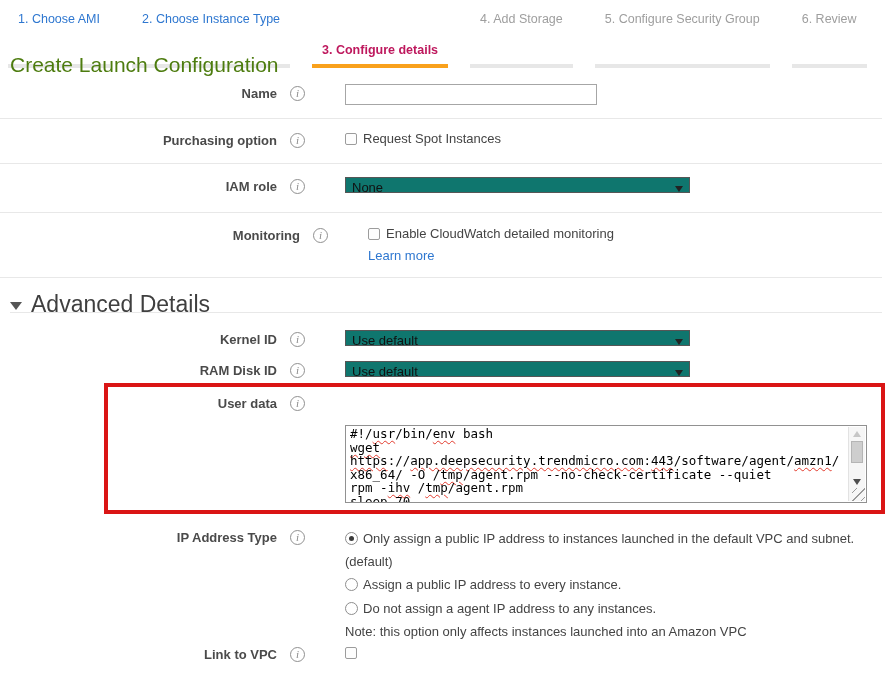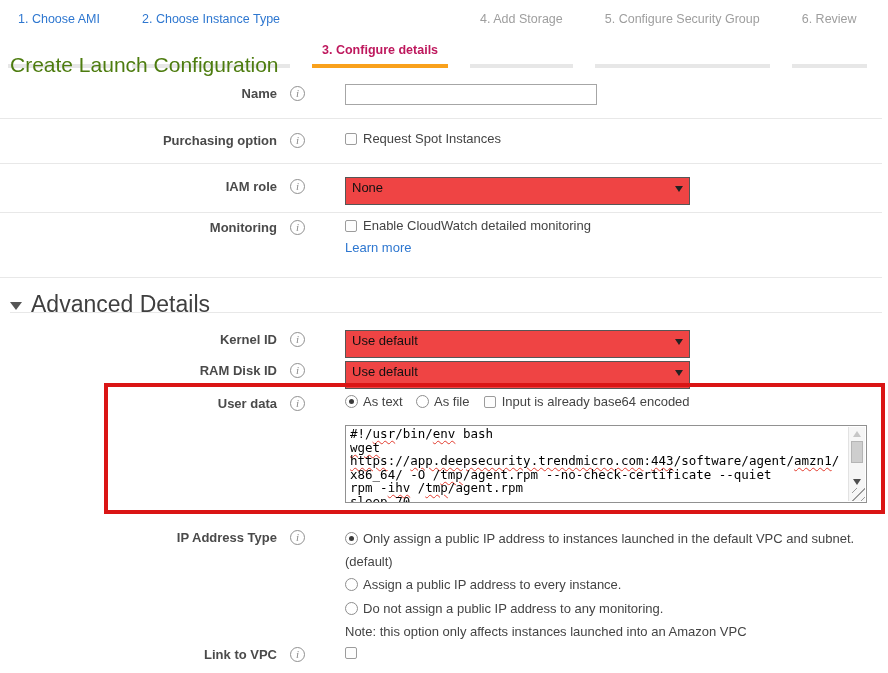--- a/index.html
+++ b/index.html
@@ -31,21 +31,21 @@
   .info-cell{padding-left:13px;padding-top:1px;}
   .info{display:inline-block;width:15px;height:15px;border:1px solid #909090;border-radius:50%;
         color:#8a8a8a;font-family:"Liberation Serif",serif;font-style:italic;font-size:11px;
         text-align:center;line-height:13px;cursor:pointer;}
   .ctrl{padding-top:0;}
   
   .txt-input{width:252px;height:21px;border:1px solid #a6a6a6;background:#fff;font:13px "Liberation Sans",sans-serif;padding:0 4px;}
   .cb{display:inline-block;width:12px;height:12px;border:1px solid #9c9c9c;border-radius:2px;background:#fdfdfd;vertical-align:-2px;margin-right:6px;cursor:pointer;}
   .radio{display:inline-block;width:13px;height:13px;border:1px solid #8e8e8e;border-radius:50%;background:#fff;vertical-align:-2px;margin-right:5px;position:relative;cursor:pointer;}
   .radio.on::after{content:"";position:absolute;left:3px;top:3px;width:5px;height:5px;border-radius:50%;background:#3a3a3a;}
-  .sel{position:relative;width:345px;height:28px;border:1px solid #565656;background:#ef4444;color:#111;
+  .sel{position:relative;width:345px;height:16px;border:1px solid #565656;background:#0f766e;color:#111;
        line-height:20px;padding:0 16px 0 6px;cursor:pointer;}
   .sel .arrow{position:absolute;right:6px;top:8px;width:0;height:0;border-left:4px solid transparent;border-right:4px solid transparent;border-top:6px solid #222;}
   .link{color:var(--link-blue);text-decoration:none;cursor:pointer;}
   
   .adv-header{position:absolute;top:291px;left:10px;font-size:23px;color:#3f3f3f;cursor:pointer;}
   .tri{display:inline-block;width:0;height:0;border-left:6px solid transparent;border-right:6px solid transparent;border-top:8px solid #555;vertical-align:2px;margin-right:9px;}
   
   .ud-box{position:absolute;top:425px;left:345px;width:522px;height:78px;border:1px solid #919191;background:#fff;overflow:hidden;}
   .ud-text{position:absolute;left:0;top:0;right:18px;bottom:0;padding:1px 0 0 4px;
            font-family:"DejaVu Sans Mono","Liberation Mono",monospace;font-size:12.5px;line-height:13.5px;
@@ -100,21 +100,21 @@
   <div class="info-cell"><span class="info">i</span></div>
   <div class="ctrl">
     <div class="sel">
       <span>None</span>
       <span class="arrow"></span>
     </div>
   </div>
 </div>
 <div class="hr" style="top:212px;"></div>
 
-<div class="row" style="top:218px;">
+<div class="row" style="top:226px;padding-left:23px;">
   <div class="lbl">Monitoring</div>
   <div class="info-cell"><span class="info">i</span></div>
   <div class="ctrl">
     <div><span class="cb"></span><span>Enable CloudWatch detailed monitoring</span></div>
     <div style="margin-top:7px;"><a class="link">Learn more</a></div>
   </div>
 </div>
 <div class="hr" style="top:277px;"></div>
 
 <div class="adv-header">
@@ -140,27 +140,20 @@
     <div class="sel">
       <span>Use default</span>
       <span class="arrow"></span>
     </div>
   </div>
 </div>
 
 <div class="row" style="top:394px;">
   <div class="lbl">User data</div>
   <div class="info-cell"><span class="info">i</span></div>
-  <div class="ctrl">
-    <span class="radio on"></span><span>As text</span>
-    <span style="display:inline-block;width:6px;"></span>
-    <span class="radio"></span><span>As file</span>
-    <span style="display:inline-block;width:7px;"></span>
-    <span class="cb"></span><span>Input is already base64 encoded</span>
-  </div>
 </div>
 
 <div class="ud-box">
   <div class="ud-text"><div><span>#!/</span><span class="sp">usr</span><span>/bin/</span><span class="sp">env</span><span> bash</span></div><div><span class="sp">wget</span></div><div><span class="sp">https</span><span>://</span><span class="sp">app.deepsecurity.trendmicro.com</span><span>:</span><span class="sp">443</span><span>/software/agent/</span><span class="sp">amzn1</span><span>/</span></div><div><span>x86_64/ -O /</span><span class="sp">tmp</span><span>/agent.rpm --no-check-certificate --quiet</span></div><div><span>rpm -</span><span class="sp">ihv</span><span> /</span><span class="sp">tmp</span><span>/agent.rpm</span></div><div><span>sleep 70</span></div></div>
   <div class="sb">
     <div class="sb-up"></div>
     <div class="sb-thumb"></div>
     <div class="sb-down"></div>
   </div>
   <div class="grip"></div>
@@ -172,21 +165,21 @@
   <div class="lbl">IP Address Type</div>
   <div class="info-cell"><span class="info">i</span></div>
   <div class="ctrl ip-opts stack">
     <div class="ip-opt opt-line">
       <span class="radio on"></span><span>Only assign a public IP address to instances launched in the default VPC and subnet. (default)</span>
     </div>
     <div class="ip-opt opt-line">
       <span class="radio"></span><span>Assign a public IP address to every instance.</span>
     </div>
     <div class="ip-opt opt-line">
-      <span class="radio"></span><span>Do not assign a public IP address to any monitoring.</span>
+      <span class="radio"></span><span>Do not assign a agent IP address to any instances.</span>
     </div>
     <div class="note">Note: this option only affects instances launched into an Amazon VPC</div>
   </div>
 </div>
 
 <div class="row" style="top:645px;">
   <div class="lbl">Link to VPC</div>
   <div class="info-cell"><span class="info">i</span></div>
   <div class="ctrl"><span class="cb"></span></div>
 </div>

